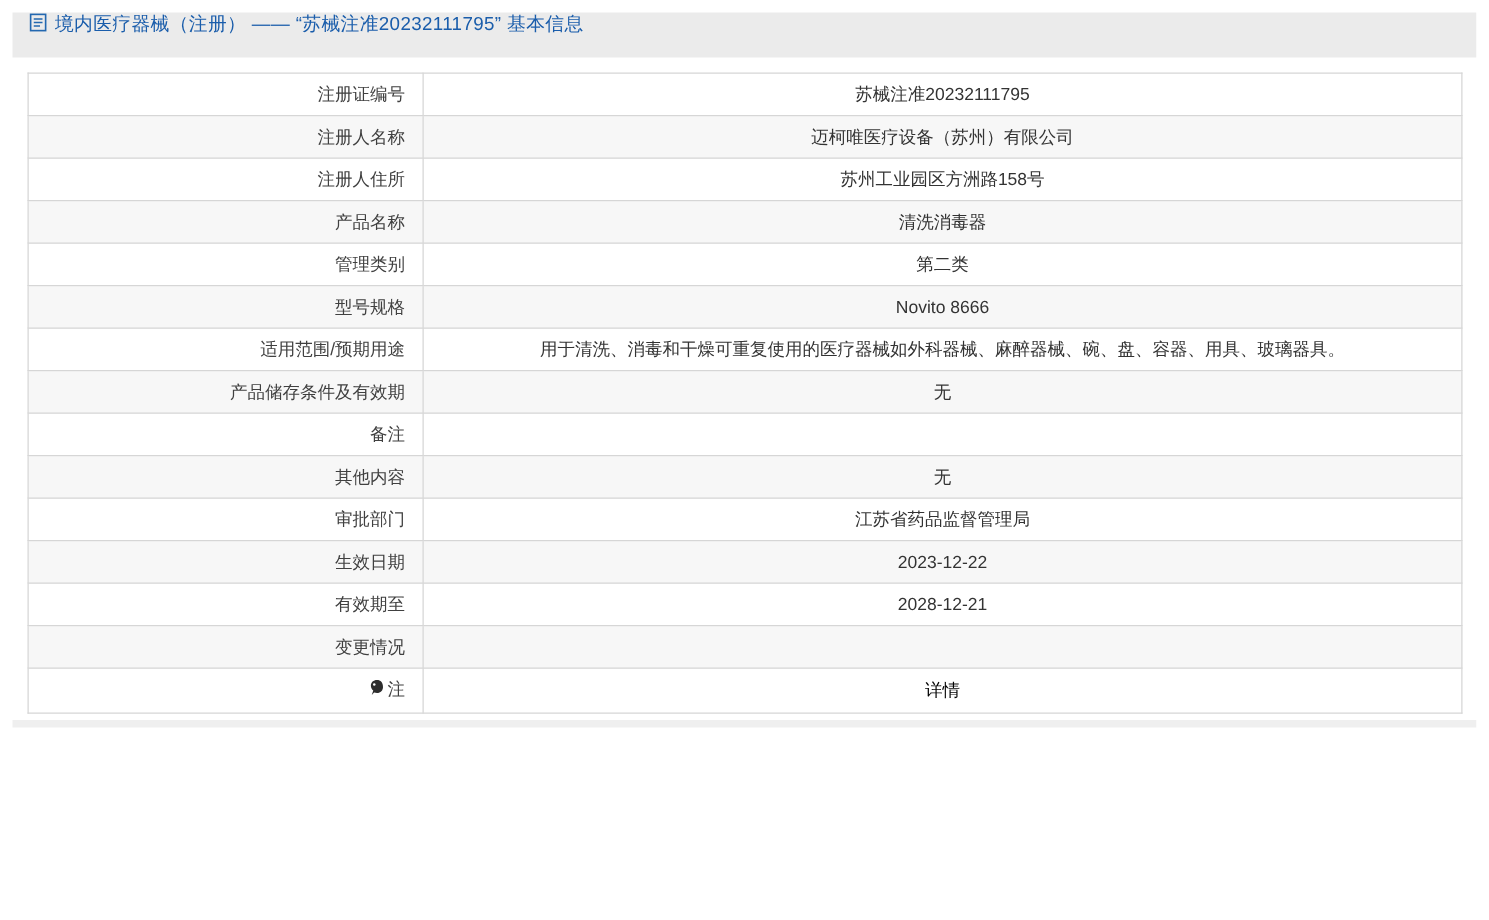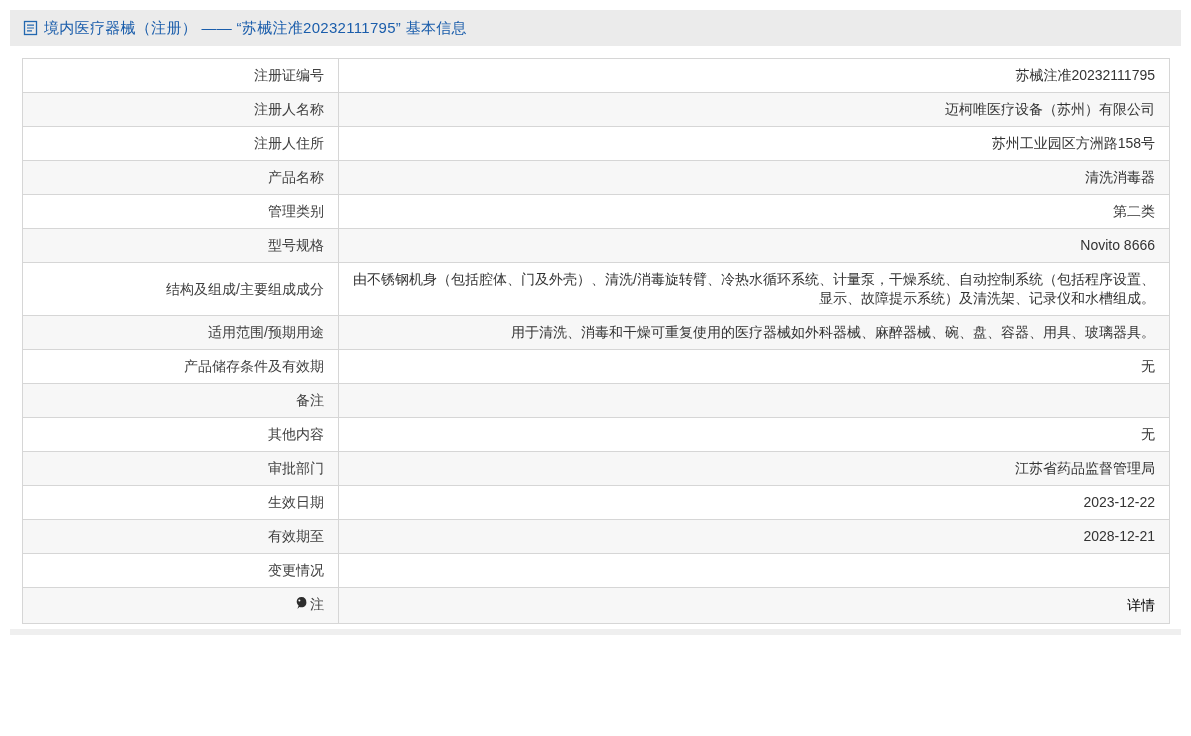--- a/index.html
+++ b/index.html
@@ -14,21 +14,21 @@
     width: 1191px;
     height: 736px;
     background: #ffffff;
     overflow: hidden;
   }
   .header-band {
     margin: 10px 10px 0 10px;
     height: 36px;
     background: #ebebeb;
     display: flex;
-    align-items: center;
+    align-items: flex-start;
     padding-left: 13px;
   }
   .doc-icon {
     display: inline-flex;
     align-items: center;
     margin-right: 6px;
   }
   .page-title {
     font-size: 15px;
     color: #1a5dab;
@@ -50,21 +50,21 @@
     vertical-align: middle;
   }
   .info-table tr:nth-child(even) { background: #f7f7f7; }
   .info-table tr:nth-child(odd)  { background: #ffffff; }
   .label-cell {
     text-align: right;
     color: #404040;
     white-space: nowrap;
   }
   .value-cell {
-    text-align: right;
+    text-align: center;
     color: #333;
     line-height: 20px;
     word-break: break-all;
   }
   .note-bulb-icon {
     display: inline-block;
     vertical-align: -2px;
     margin-right: 2px;
   }
   .detail-link {
@@ -117,24 +117,20 @@
         </tr>
         <tr>
           <td class="label-cell"><span>管理类别</span></td>
           <td class="value-cell"><span>第二类</span></td>
         </tr>
         <tr>
           <td class="label-cell"><span>型号规格</span></td>
           <td class="value-cell"><span>Novito 8666</span></td>
         </tr>
         <tr>
-          <td class="label-cell"><span>结构及组成/主要组成成分</span></td>
-          <td class="value-cell"><span>由不锈钢机身（包括腔体、门及外壳）、清洗/消毒旋转臂、冷热水循环系统、计量泵，干燥系统、自动控制系统（包括程序设置、显示、故障提示系统）及清洗架、记录仪和水槽组成。</span></td>
-        </tr>
-        <tr>
           <td class="label-cell"><span>适用范围/预期用途</span></td>
           <td class="value-cell"><span>用于清洗、消毒和干燥可重复使用的医疗器械如外科器械、麻醉器械、碗、盘、容器、用具、玻璃器具。</span></td>
         </tr>
         <tr>
           <td class="label-cell"><span>产品储存条件及有效期</span></td>
           <td class="value-cell"><span>无</span></td>
         </tr>
         <tr>
           <td class="label-cell"><span>备注</span></td>
           <td class="value-cell"><span></span></td>

